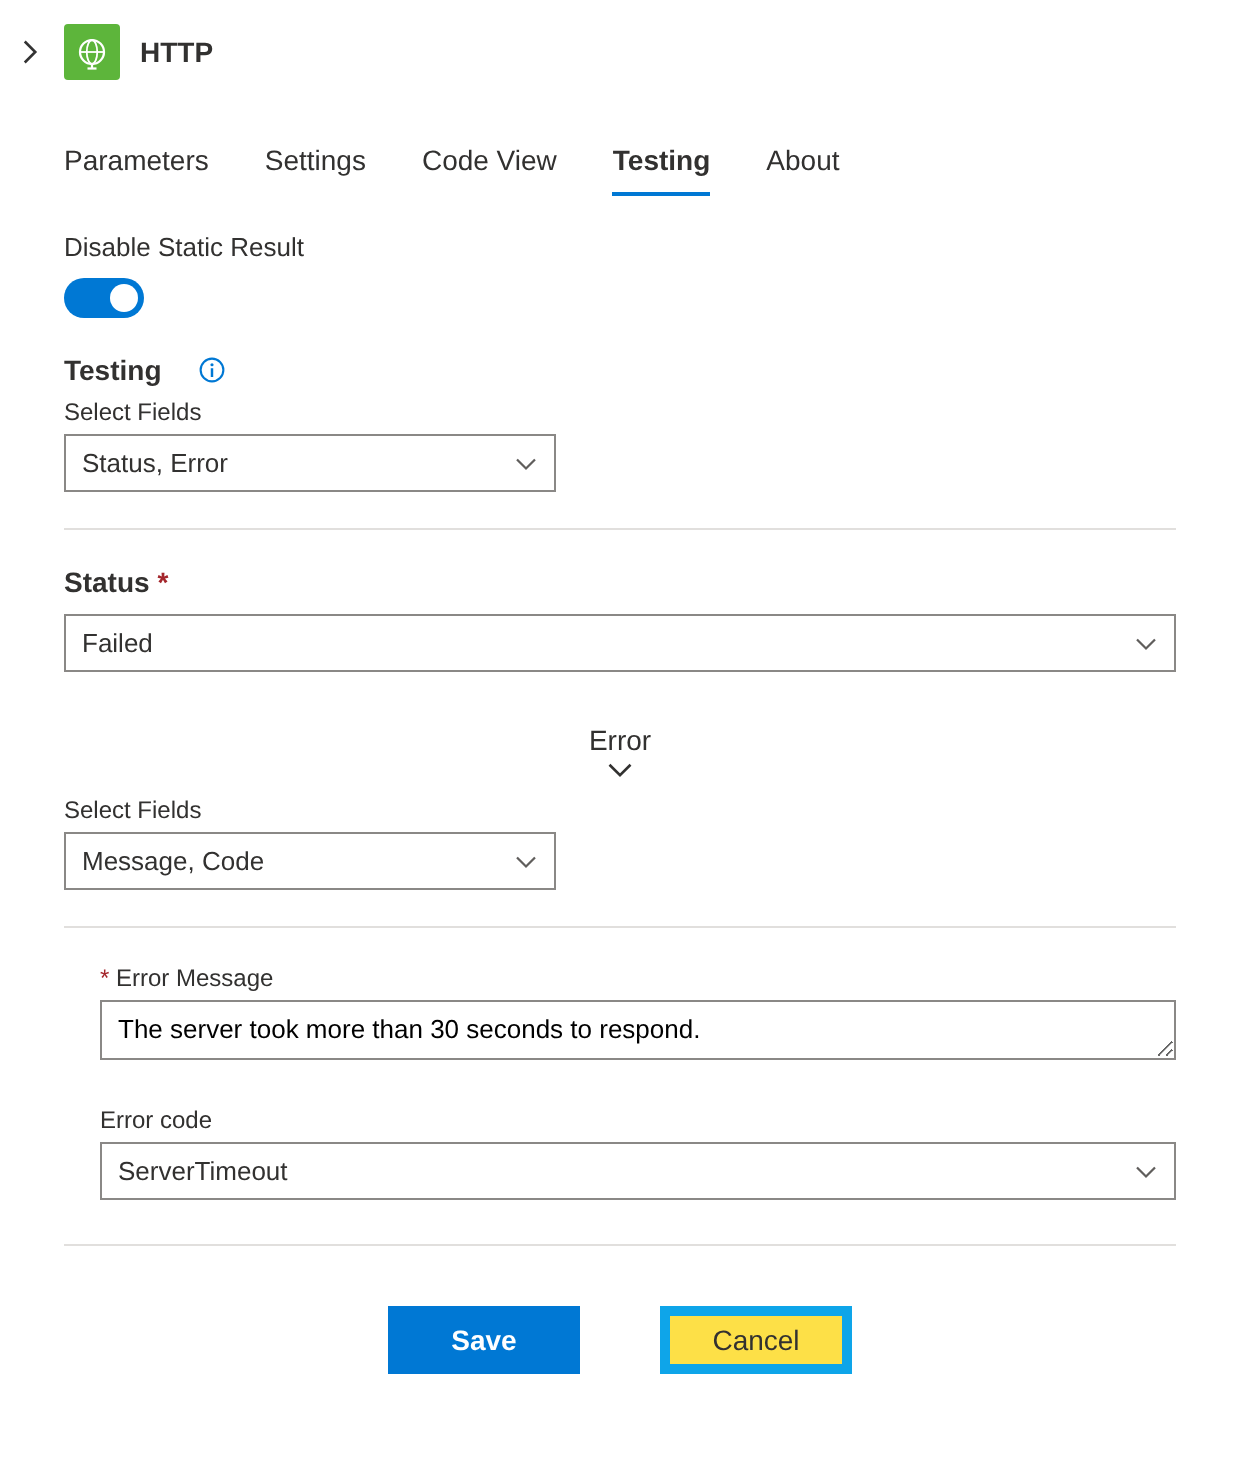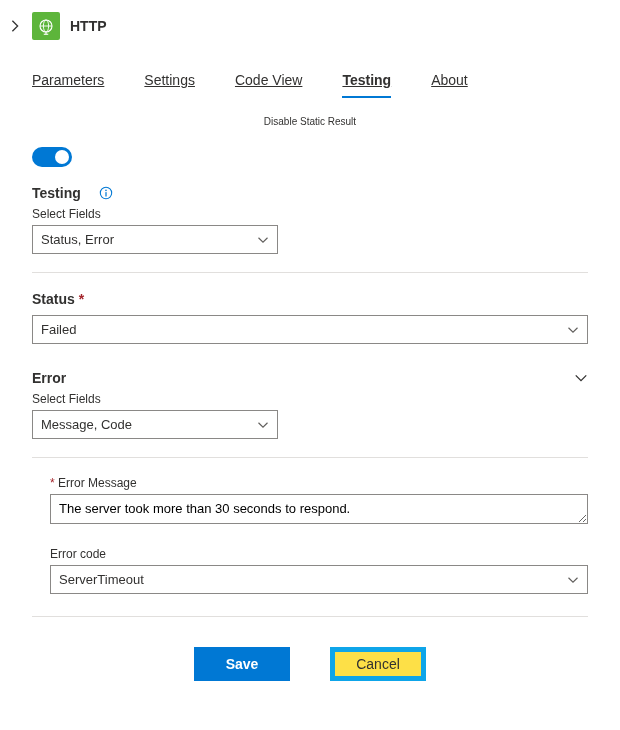--- a/index.html
+++ b/index.html
@@ -32,40 +32,38 @@
   }
   .header-title {
     font-weight: 600;
     font-size: 14px;
   }
   .content {
     padding: 0 32px 30px 32px;
   }
   .tabs {
     display: flex;
-    gap: 40px;
+    gap: 28px;
     margin-top: 14px;
     margin-bottom: 18px;
-    text-decoration: underline;
   }
   .tab {
     padding: 6px 0 8px 0;
     cursor: pointer;
     font-size: 14px;
     color: #323130;
     border-bottom: 2px solid transparent;
   }
   .tab.active {
     font-weight: 600;
     border-bottom: 2px solid #0078d4;
   }
   .field-label {
-    font-size: 10px;
-    margin-bottom: 20px;
-    text-align: center;
+    font-size: 13px;
+    margin-bottom: 8px;
   }
   .toggle {
     width: 40px; height: 20px;
     background: #0078d4;
     border-radius: 10px;
     position: relative;
     cursor: pointer;
     margin-top: 4px;
   }
   .toggle::after {
@@ -118,25 +116,26 @@
   hr.sep {
     border: none;
     border-top: 1px solid #e1dfdd;
     margin: 18px 0;
   }
   .req {
     color: #a4262c;
   }
   .row-heading {
     display: flex;
-    justify-content: space-between;
-    align-items: center;
-    font-weight: 700;
+    justify-content: center;
+    align-items: center;
+    font-weight: 400;
     font-size: 14px;
     margin-top: 8px;
+    flex-direction: column;
   }
   .indent {
     margin-left: 18px;
   }
   .textarea {
     width: 100%;
     border: 1px solid #8a8886;
     padding: 6px 8px;
     font-family: inherit;
     font-size: 13px;

